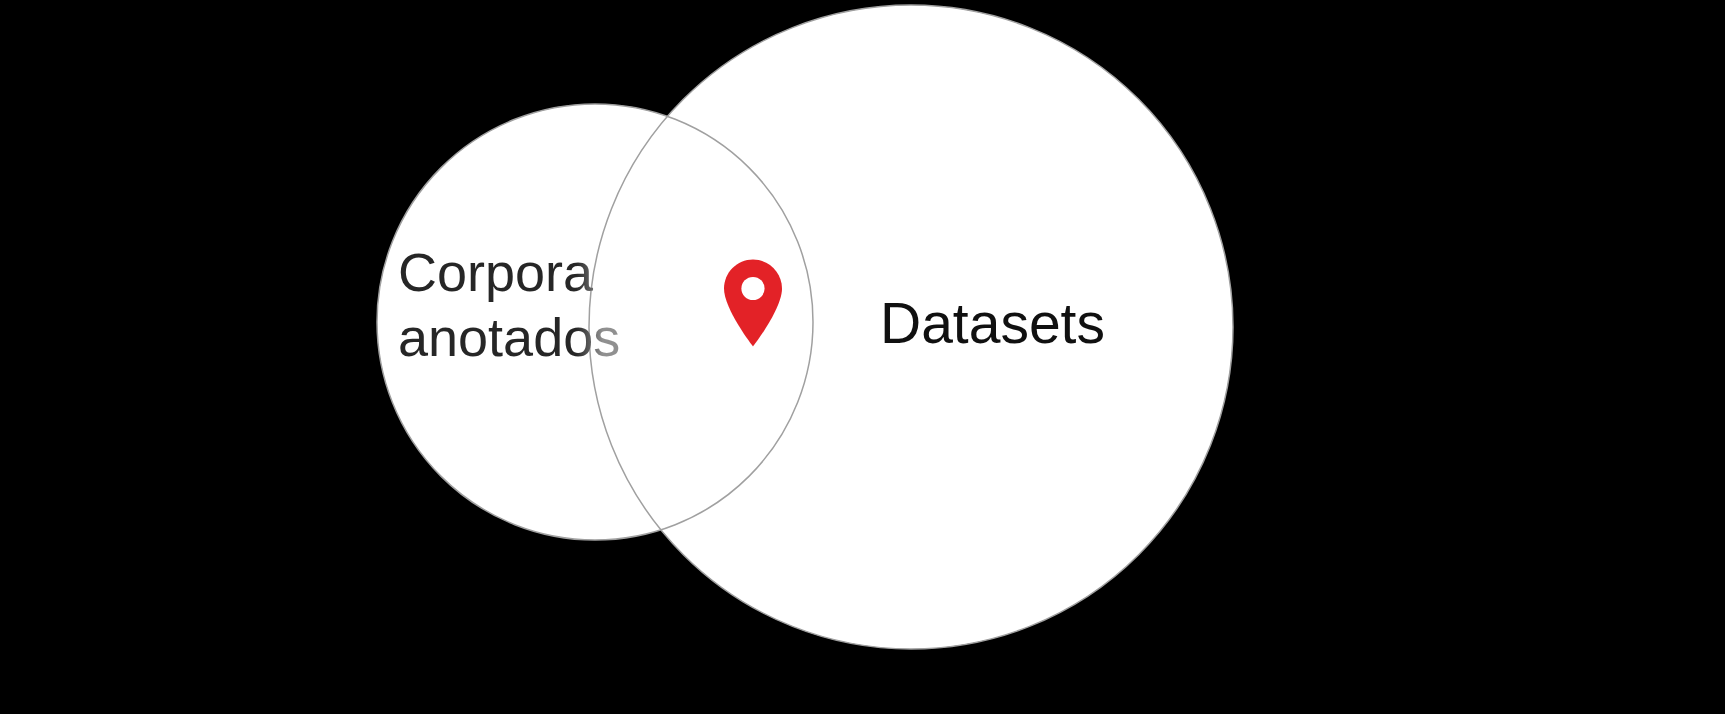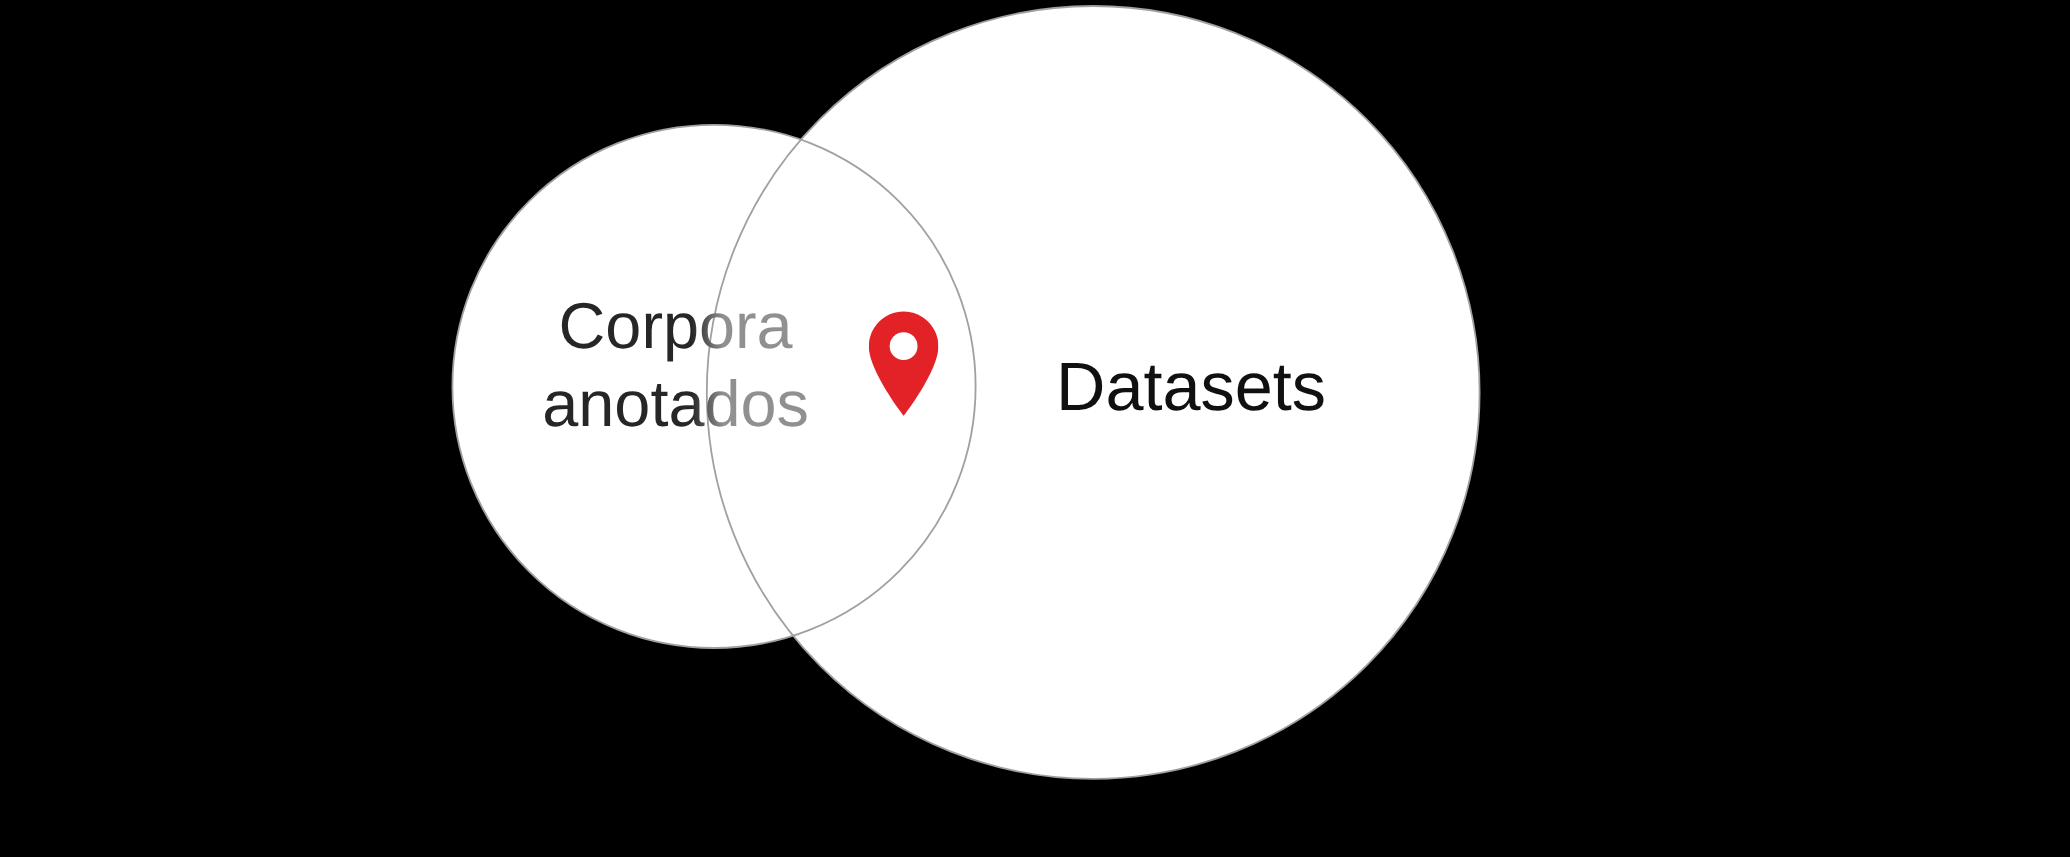--- a/index.html
+++ b/index.html
@@ -27,21 +27,20 @@
     display: block;
   }
   .label {
     position: absolute;
     font-family: "Liberation Sans", sans-serif;
   }
   .label-left {
     left: 398px;
     top: 240px;
     width: 330px;
-    text-align: center;
     font-size: 54px;
     line-height: 1.2;
     color: #3a3a3a; 
   }
   
   @supports ((-webkit-background-clip: text) or (background-clip: text)) {
     .label-left {
       background: linear-gradient(90deg,
         #262626 0%, #262626 54%,
         #909090 62%, #909090 100%);

